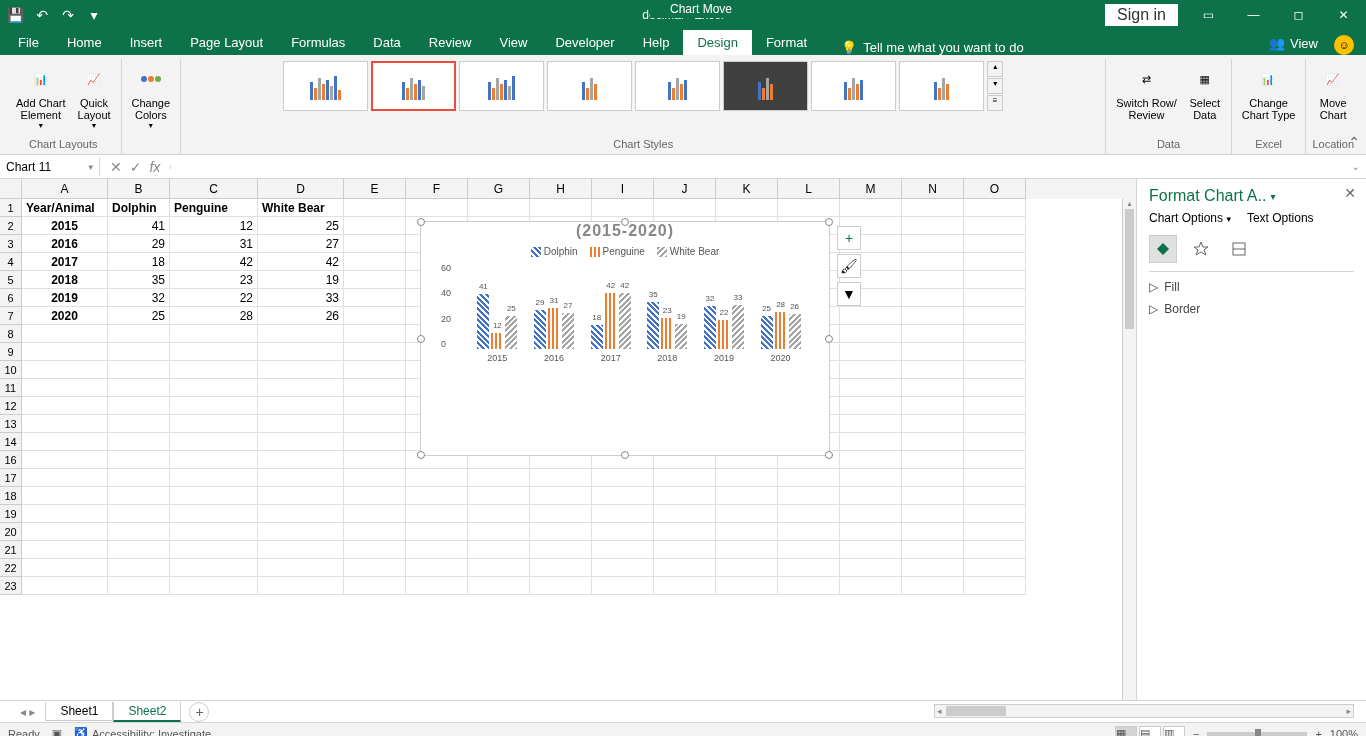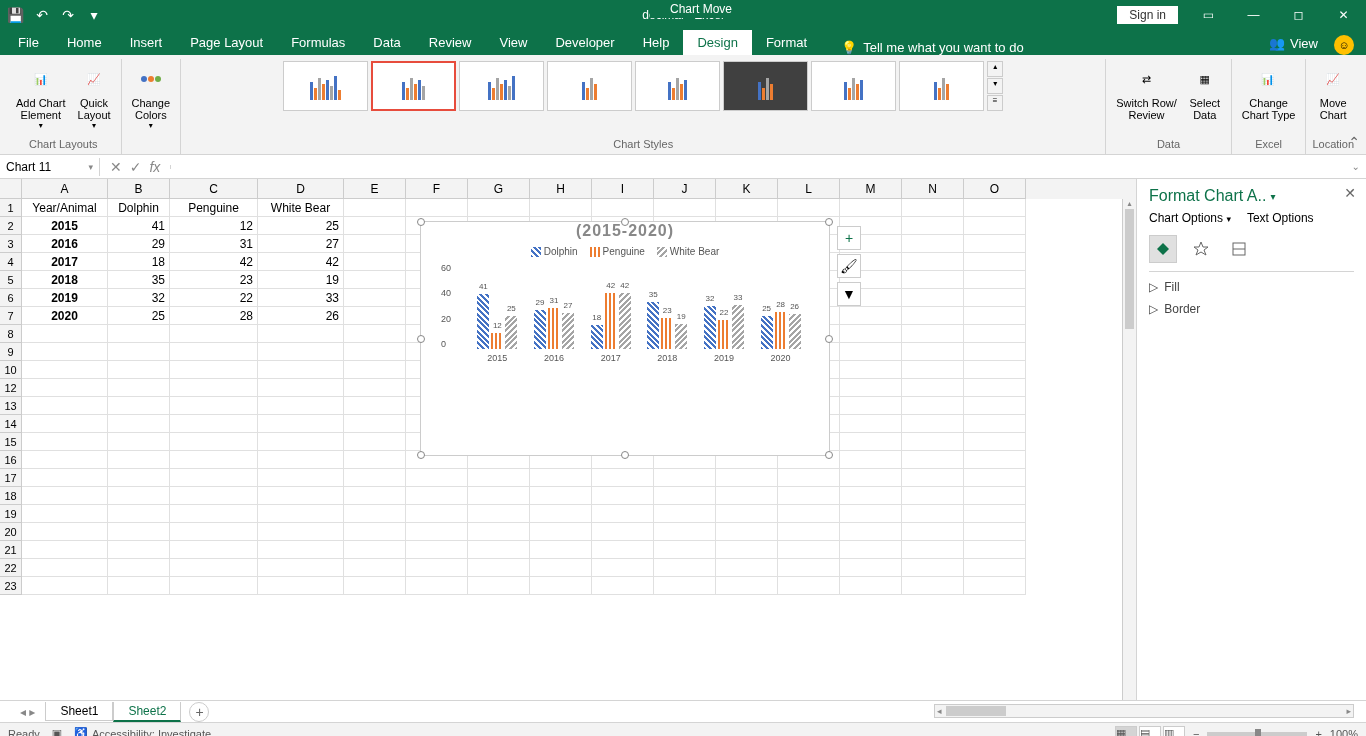--- a/index.html
+++ b/index.html
@@ -5,21 +5,21 @@
 * { margin: 0; padding: 0; box-sizing: border-box; font-family: 'Segoe UI', Tahoma, sans-serif; }
 body { background: #fff; overflow: hidden; width: 1366px; height: 736px; position: relative; }
 
 
 .titlebar { height: 30px; background: #0d7249; color: #fff; display: flex; align-items: center; position: relative; }
 .qat { display: flex; align-items: center; padding-left: 4px; gap: 2px; }
 .qat-btn { width: 24px; height: 24px; display: flex; align-items: center; justify-content: center; color: #fff; font-size: 14px; }
 .title-center { position: absolute; left: 50%; transform: translateX(-50%); display: flex; align-items: center; font-size: 12px; }
 .chart-tools-tab { position: absolute; left: 650px; top: 0; background: #0d7249; padding: 2px 20px; font-size: 12px; }
 .win-controls { margin-left: auto; display: flex; align-items: center; }
-.signin-btn { background: #fff; color: #333; padding: 2px 12px; font-size: 12px; margin-right: 8px; }
+.signin-btn { background: #fff; color: #333; padding: 2px 12px; font-size: 16px; margin-right: 8px; }
 .win-btn { width: 45px; height: 30px; display: flex; align-items: center; justify-content: center; color: #fff; font-size: 12px; }
 
 
 .ribbon-tabs { height: 25px; background: #0d7249; display: flex; align-items: flex-end; padding-left: 4px; }
 .ribbon-tab { padding: 5px 14px; color: #fff; font-size: 13px; cursor: pointer; }
 .ribbon-tab.file { background: #0d7249; }
 .ribbon-tab.active { background: #fff; color: #0d7249; }
 .tell-me { margin-left: 20px; color: #fff; font-size: 13px; display: flex; align-items: center; gap: 6px; }
 .share-btn { margin-left: auto; margin-right: 8px; color: #fff; font-size: 13px; display: flex; align-items: center; gap: 4px; padding: 4px 8px; }
 .smiley { width: 20px; height: 20px; background: #ffc000; border-radius: 50%; margin-right: 12px; display: flex; align-items: center; justify-content: center; font-size: 11px; }
@@ -46,21 +46,21 @@
 .main-area { display: flex; height: 521px; }
 .grid-area { flex: 1; position: relative; overflow: hidden; }
 .col-headers { display: flex; height: 20px; background: #f3f3f3; position: sticky; top: 0; }
 .corner-cell { width: 22px; height: 20px; border-right: 1px solid #ccc; border-bottom: 1px solid #ccc; background: #f3f3f3; }
 .col-header { border-right: 1px solid #ccc; border-bottom: 1px solid #ccc; background: #f3f3f3; font-size: 12px; text-align: center; line-height: 20px; }
 .row { display: flex; height: 18px; }
 .row-header { width: 22px; border-right: 1px solid #ccc; border-bottom: 1px solid #ccc; background: #f3f3f3; font-size: 11px; text-align: center; line-height: 18px; }
 .cell { border-right: 1px solid #e0e0e0; border-bottom: 1px solid #e0e0e0; font-size: 12px; padding: 0 4px; line-height: 18px; overflow: hidden; white-space: nowrap; }
 .cell.num { text-align: right; }
 .cell.bold { font-weight: bold; text-align: center; }
-.cell.header-cell { font-weight: normal; text-align: center; }
+.cell.header-cell { font-weight: bold; }
 
 
 .embedded-chart { position: absolute; left: 420px; top: 42px; width: 410px; height: 235px; background: #fff; border: 1px solid #ccc; }
 .chart-handle { position: absolute; width: 8px; height: 8px; background: #fff; border: 1px solid #888; border-radius: 50%; }
 .chart-title { text-align: center; font-size: 18px; font-weight: 600; color: #888; margin-top: 8px; letter-spacing: 1px; }
 .chart-subtitle { text-align: center; font-size: 16px; font-weight: 600; color: #888; letter-spacing: 1px; }
 .chart-legend { display: flex; justify-content: center; gap: 12px; font-size: 10px; margin-top: 6px; color: #555; }
 .legend-item { display: flex; align-items: center; gap: 3px; }
 .legend-marker { width: 10px; height: 10px; }
 .chart-plot { position: relative; margin: 6px 20px 10px 48px; height: 100px; }
@@ -529,20 +529,38 @@
           <div class="cell" style="width: 62px;"></div>
           <div class="cell" style="width: 62px;"></div>
           <div class="cell" style="width: 62px;"></div>
           <div class="cell" style="width: 62px;"></div>
           <div class="cell" style="width: 62px;"></div>
           <div class="cell" style="width: 62px;"></div>
           <div class="cell" style="width: 62px;"></div>
           <div class="cell" style="width: 62px;"></div>
         </div>
         <div class="row">
+          <div class="row-header">11</div>
+          <div class="cell" style="width: 86px;"></div>
+          <div class="cell" style="width: 62px;"></div>
+          <div class="cell" style="width: 88px;"></div>
+          <div class="cell" style="width: 86px;"></div>
+          <div class="cell" style="width: 62px;"></div>
+          <div class="cell" style="width: 62px;"></div>
+          <div class="cell" style="width: 62px;"></div>
+          <div class="cell" style="width: 62px;"></div>
+          <div class="cell" style="width: 62px;"></div>
+          <div class="cell" style="width: 62px;"></div>
+          <div class="cell" style="width: 62px;"></div>
+          <div class="cell" style="width: 62px;"></div>
+          <div class="cell" style="width: 62px;"></div>
+          <div class="cell" style="width: 62px;"></div>
+          <div class="cell" style="width: 62px;"></div>
+        </div>
+        <div class="row">
           <div class="row-header">12</div>
           <div class="cell" style="width: 86px;"></div>
           <div class="cell" style="width: 62px;"></div>
           <div class="cell" style="width: 88px;"></div>
           <div class="cell" style="width: 86px;"></div>
           <div class="cell" style="width: 62px;"></div>
           <div class="cell" style="width: 62px;"></div>
           <div class="cell" style="width: 62px;"></div>
           <div class="cell" style="width: 62px;"></div>
           <div class="cell" style="width: 62px;"></div>
@@ -566,38 +584,20 @@
           <div class="cell" style="width: 62px;"></div>
           <div class="cell" style="width: 62px;"></div>
           <div class="cell" style="width: 62px;"></div>
           <div class="cell" style="width: 62px;"></div>
           <div class="cell" style="width: 62px;"></div>
           <div class="cell" style="width: 62px;"></div>
           <div class="cell" style="width: 62px;"></div>
         </div>
         <div class="row">
           <div class="row-header">14</div>
-          <div class="cell" style="width: 86px;"></div>
-          <div class="cell" style="width: 62px;"></div>
-          <div class="cell" style="width: 88px;"></div>
-          <div class="cell" style="width: 86px;"></div>
-          <div class="cell" style="width: 62px;"></div>
-          <div class="cell" style="width: 62px;"></div>
-          <div class="cell" style="width: 62px;"></div>
-          <div class="cell" style="width: 62px;"></div>
-          <div class="cell" style="width: 62px;"></div>
-          <div class="cell" style="width: 62px;"></div>
-          <div class="cell" style="width: 62px;"></div>
-          <div class="cell" style="width: 62px;"></div>
-          <div class="cell" style="width: 62px;"></div>
-          <div class="cell" style="width: 62px;"></div>
-          <div class="cell" style="width: 62px;"></div>
-        </div>
-        <div class="row">
-          <div class="row-header">15</div>
           <div class="cell" style="width: 86px;"></div>
           <div class="cell" style="width: 62px;"></div>
           <div class="cell" style="width: 88px;"></div>
           <div class="cell" style="width: 86px;"></div>
           <div class="cell" style="width: 62px;"></div>
           <div class="cell" style="width: 62px;"></div>
           <div class="cell" style="width: 62px;"></div>
           <div class="cell" style="width: 62px;"></div>
           <div class="cell" style="width: 62px;"></div>
           <div class="cell" style="width: 62px;"></div>

